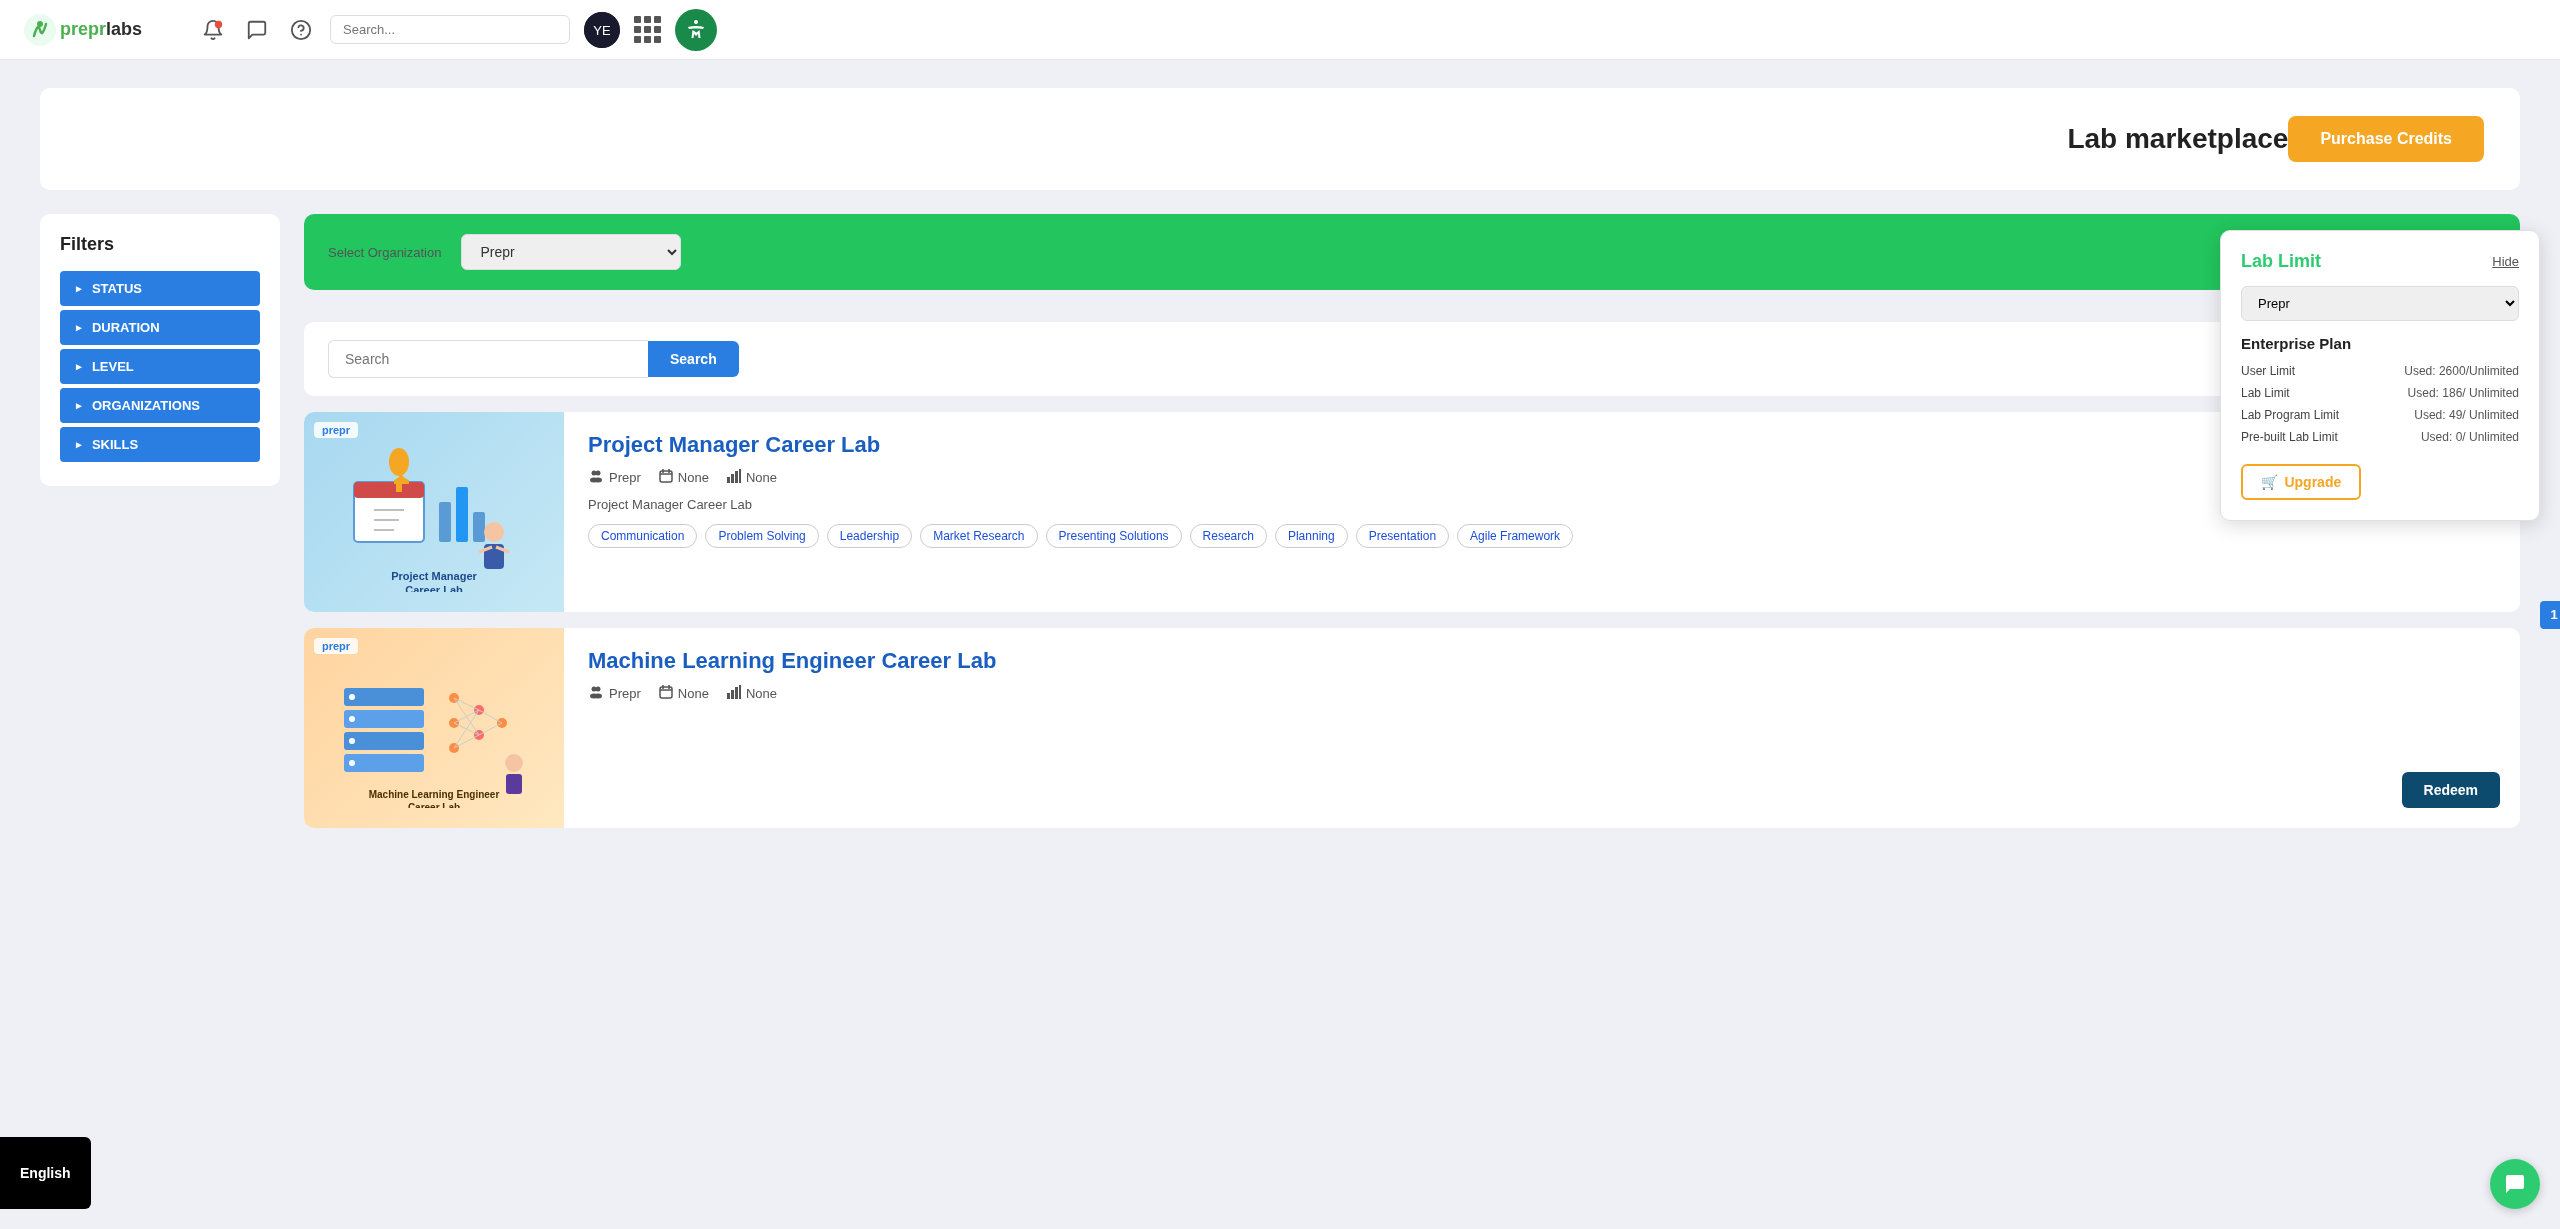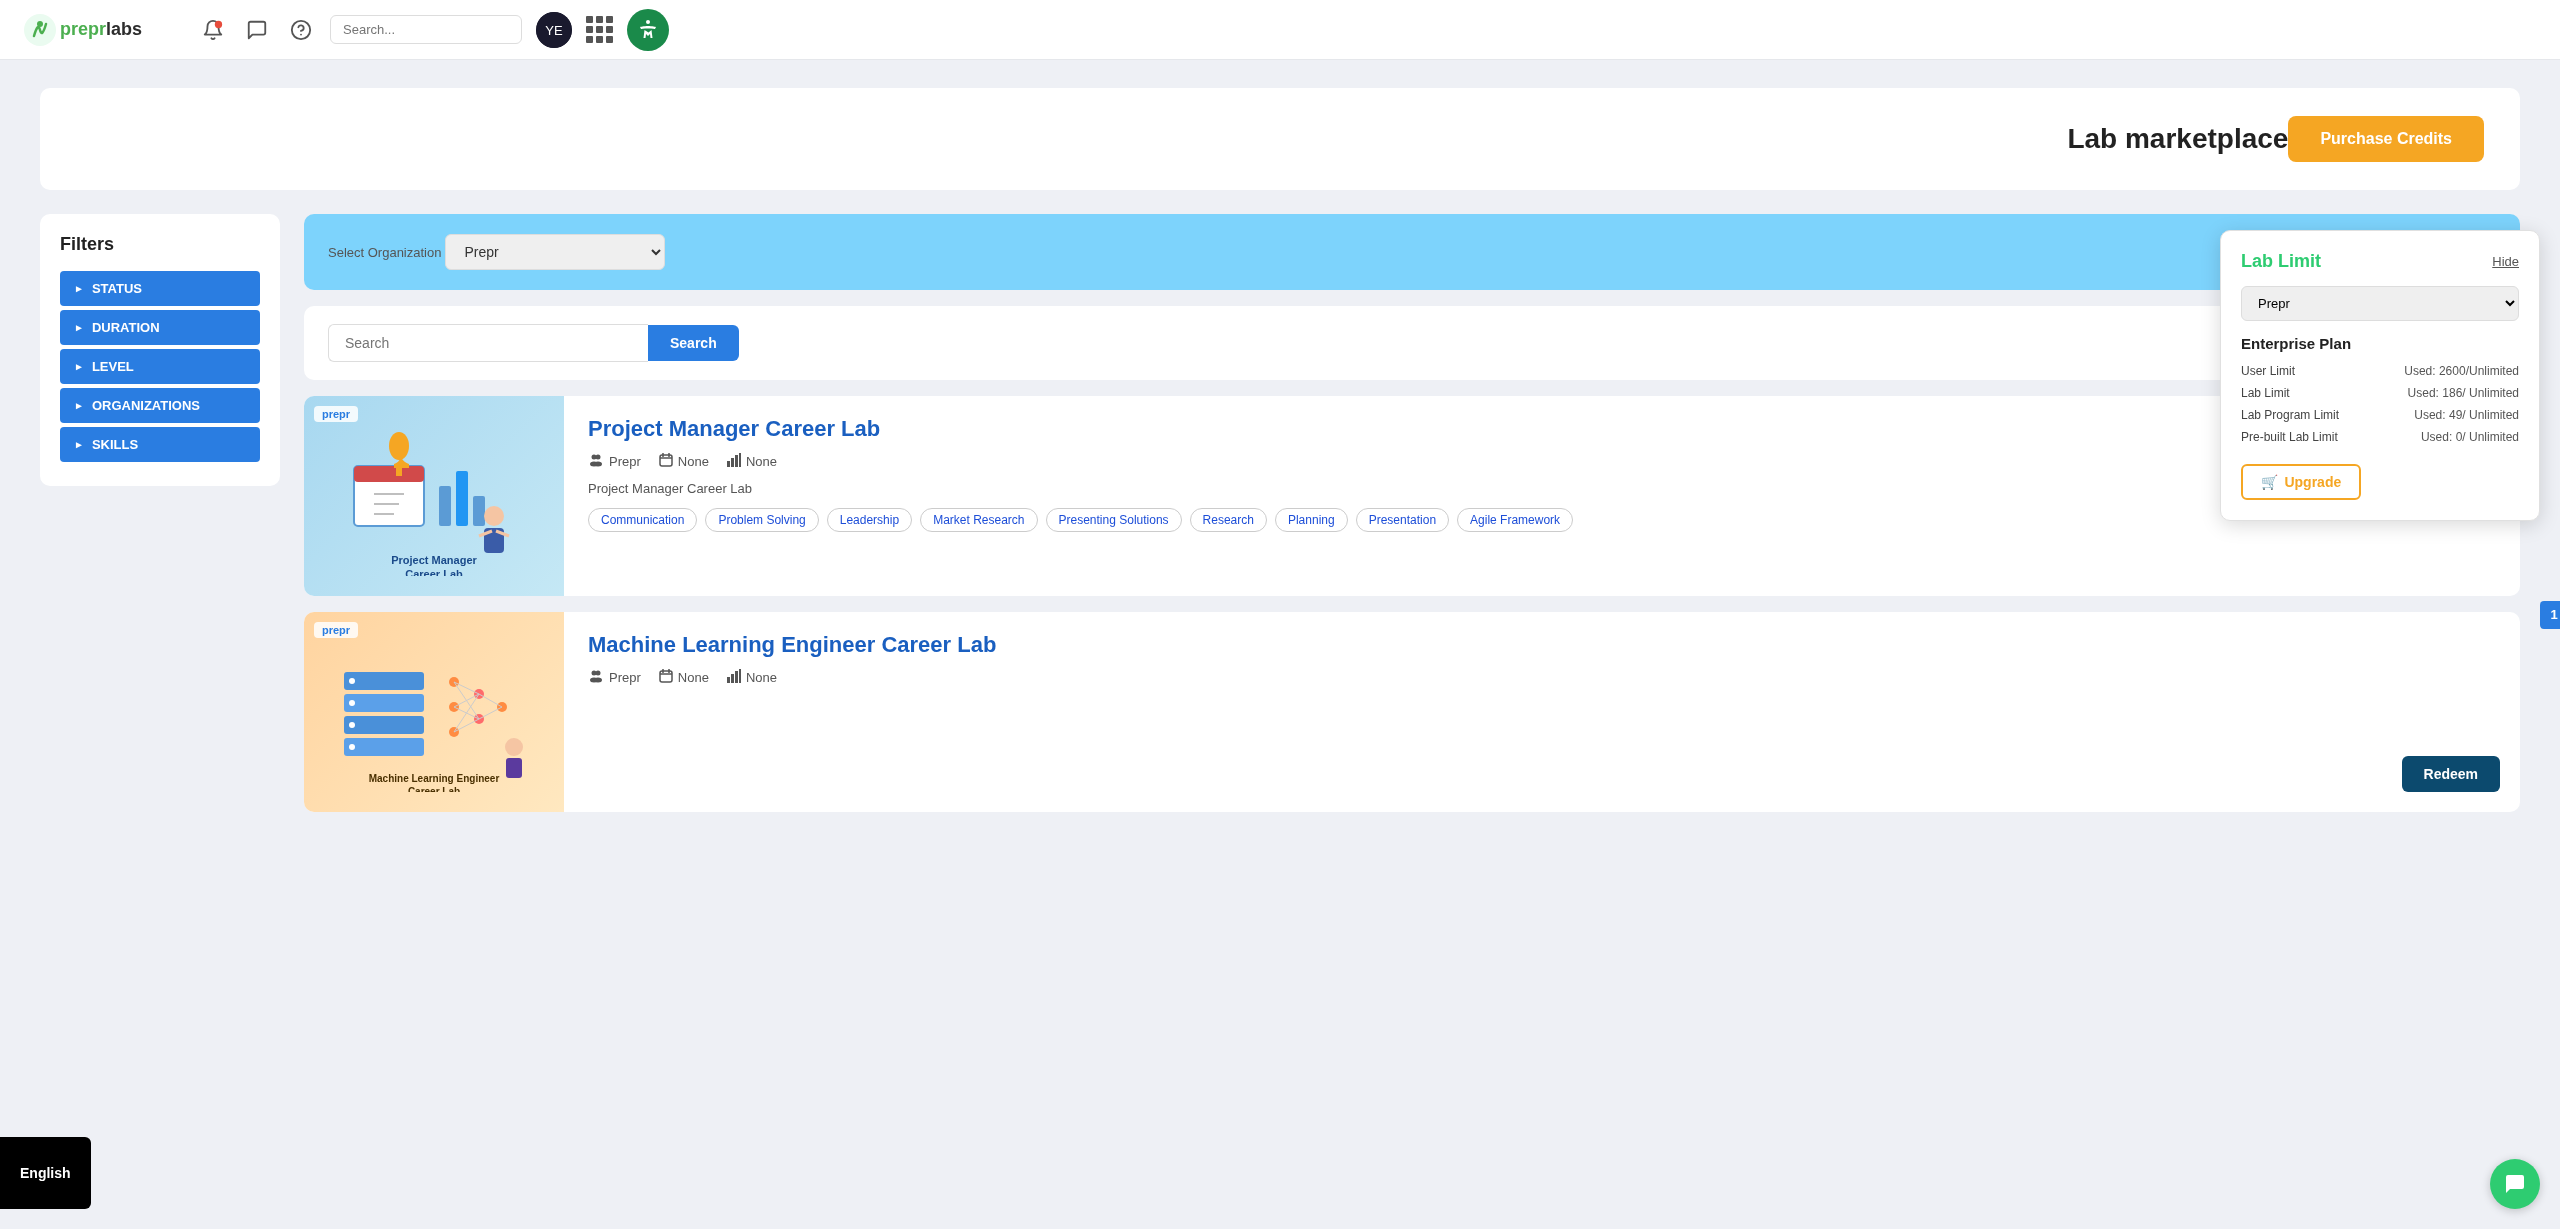--- a/index.html
+++ b/index.html
@@ -59,21 +59,21 @@
       justify-content: center;
       cursor: pointer;
       color: #555;
       font-size: 18px;
     }
     .search-bar {
       border: 1px solid #ddd;
       border-radius: 6px;
       padding: 6px 12px;
       font-size: 13px;
-      width: 192px;
+      width: 240px;
       outline: none;
       color: #999;
     }
     .avatar {
       width: 36px;
       height: 36px;
       border-radius: 50%;
       background: #1a1a2e;
       display: flex;
       align-items: center;
@@ -170,27 +170,27 @@
       align-items: center;
       gap: 8px;
     }
     .filter-item .arrow { font-size: 10px; }
 
     
     .content-area { flex: 1; }
 
     
     .org-select-box {
-      background: #7dd3fc;
+      background: #22c55e;
       border-radius: 10px;
       padding: 20px 24px;
-      margin-bottom: 16px;
-      display: flex;
-      align-items: center;
-      gap: 4px;
+      margin-bottom: 32px;
+      display: flex;
+      align-items: center;
+      gap: 20px;
     }
     .org-label { font-size: 13px; color: #555; }
     .org-select {
       border: 1px solid #ddd;
       border-radius: 6px;
       padding: 8px 14px;
       font-size: 14px;
       color: #333;
       min-width: 220px;
       cursor: pointer;

